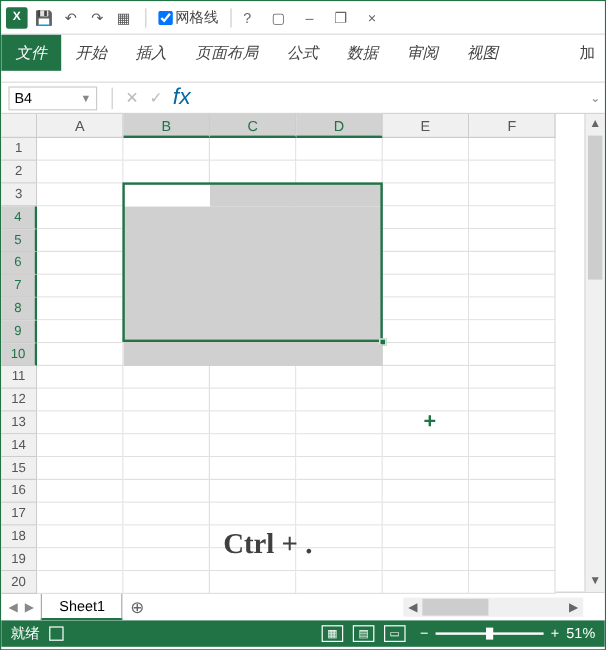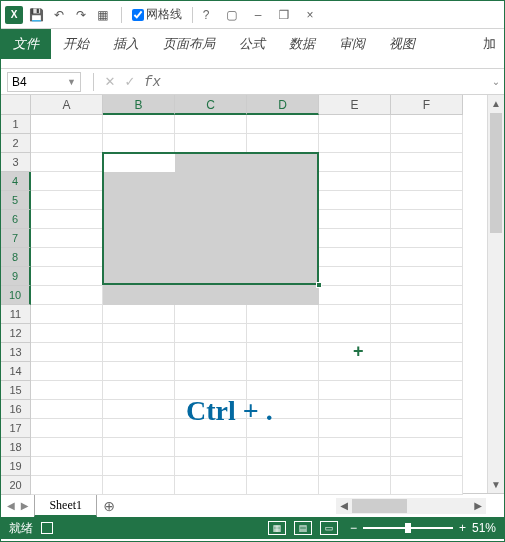--- a/index.html
+++ b/index.html
@@ -20,21 +20,21 @@
 .ribbon-tabs .tab { padding: 0 12px; display: flex; align-items: center; color: #444; font-style: italic; }
 .ribbon-tabs .tab.file { background: #217346; color: #fff; font-weight: normal; }
 .ribbon-tabs .overflow { margin-left: auto; padding: 0 8px; display: flex; align-items: center; color: #444; }
 .ribbon-spacer { height: 10px; background: #fff; border-bottom: 1px solid #d4d4d4; }
 
 .formula-row { height: 26px; display: flex; align-items: center; border-bottom: 1px solid #d4d4d4; background: #fff; }
 .name-box { width: 74px; height: 20px; margin: 0 6px; border: 1px solid #ccc; font-size: 12px; padding: 0 4px; display: flex; align-items: center; justify-content: space-between; }
 .name-box .dd { font-size: 9px; color: #888; }
 .fb-sep { width: 1px; height: 18px; background: #ccc; margin: 0 6px; }
 .fb-btn { width: 20px; text-align: center; font-size: 13px; color: #bbb; }
-.fx { font-style: italic; font-family: Liberation Mono, monospace; font-size: 14px; color: #737373; margin-left: 4px; }
+.fx { font-style: italic; font-family: Liberation Sans, sans-serif; font-size: 19px; color: #0369a1; margin-left: 4px; }
 .formula-input { flex: 1; margin-left: 6px; font-size: 12px; height: 20px; }
 .formula-expand { width: 16px; text-align: center; color: #888; font-size: 10px; }
 
 .grid-area { position: relative; height: 398px; display: flex; }
 .corner { width: 30px; height: 20px; background: #f0f0f0; border-right: 1px solid #ccc; border-bottom: 1px solid #ccc; position: absolute; left: 0; top: 0; }
 .col-headers { position: absolute; left: 30px; top: 0; height: 20px; display: flex; }
 .col-h { width: 72px; height: 20px; background: #f0f0f0; border-right: 1px solid #ccc; border-bottom: 1px solid #ccc; font-size: 12px; color: #555; text-align: center; line-height: 20px; }
 .col-h.sel { background: #d2d2d2; border-bottom: 2px solid #217346; color: #217346; }
 .row-headers { position: absolute; left: 0; top: 20px; width: 30px; }
 .row-h { height: 19px; background: #f0f0f0; border-right: 1px solid #ccc; border-bottom: 1px solid #ccc; font-size: 11px; color: #555; text-align: center; line-height: 19px; }
@@ -44,25 +44,25 @@
 .cell { width: 72px; height: 19px; border-right: 1px solid #e0e0e0; border-bottom: 1px solid #e0e0e0; background: #fff; }
 .selection-fill { position: absolute; background: #d0d0d0; }
 .selection-border { position: absolute; border: 2px solid #217346; pointer-events: none; }
 .active-cell { position: absolute; background: #fff; }
 .fill-handle { position: absolute; width: 6px; height: 6px; background: #217346; border: 1px solid #fff; }
 .vscroll { position: absolute; right: 0; top: 0; width: 17px; height: 100%; background: #f0f0f0; border-left: 1px solid #dadada; }
 .vscroll .up, .vscroll .down { height: 17px; text-align: center; font-size: 10px; line-height: 17px; color: #666; }
 .vscroll .thumb { position: absolute; top: 18px; left: 2px; right: 2px; height: 120px; background: #cdcdcd; }
 
 .cursor-plus { position: absolute; color: #217346; font-size: 18px; font-weight: bold; pointer-events: none; }
-.annotation { position: absolute; font-family: "Comic Sans MS", cursive; font-size: 28px; color: #0369a1; font-weight: bold; pointer-events: none; }
+.annotation { position: absolute; font-family: "Comic Sans MS", cursive; font-size: 24px; color: #404040; font-weight: bold; pointer-events: none; margin-top: 46px; }
 
 .sheet-tabs { height: 24px; background: #fff; border-top: 1px solid #ccc; display: flex; align-items: center; font-size: 12px; }
 .sheet-nav { display: flex; padding: 0 6px; color: #888; gap: 6px; font-size: 10px; }
-.sheet-tab { height: 22px; padding: 0 14px; border: 1px solid #aaa; border-top: none; background: #fff; display: flex; align-items: center; border-bottom: 2px solid #217346; margin-top: 1px; font-family: Liberation Serif, serif; }
+.sheet-tab { height: 22px; padding: 0 14px; border: 1px solid #aaa; border-top: none; background: #fff; display: flex; align-items: center; border-bottom: 2px solid #217346; margin-top: 1px; }
 .sheet-add { width: 24px; text-align: center; color: #666; font-size: 14px; }
 .sheet-spacer { flex: 1; }
 .hscroll { width: 150px; height: 16px; background: #f0f0f0; display: flex; align-items: center; margin-right: 18px; }
 .hscroll .lft, .hscroll .rgt { width: 16px; text-align: center; font-size: 10px; color: #666; }
 .hscroll .track { flex: 1; background: #f0f0f0; height: 14px; position: relative; }
 .hscroll .hthumb { position: absolute; left: 0; top: 0; bottom: 0; width: 55px; background: #cdcdcd; }
 
 .status-bar { height: 22px; background: #217346; color: #fff; display: flex; align-items: center; font-size: 12px; padding: 0 8px; }
 .status-bar .status-text { flex: 0 0 auto; }
 .status-bar .indicator { width: 12px; height: 12px; border: 1px solid #fff; margin-left: 8px; }

